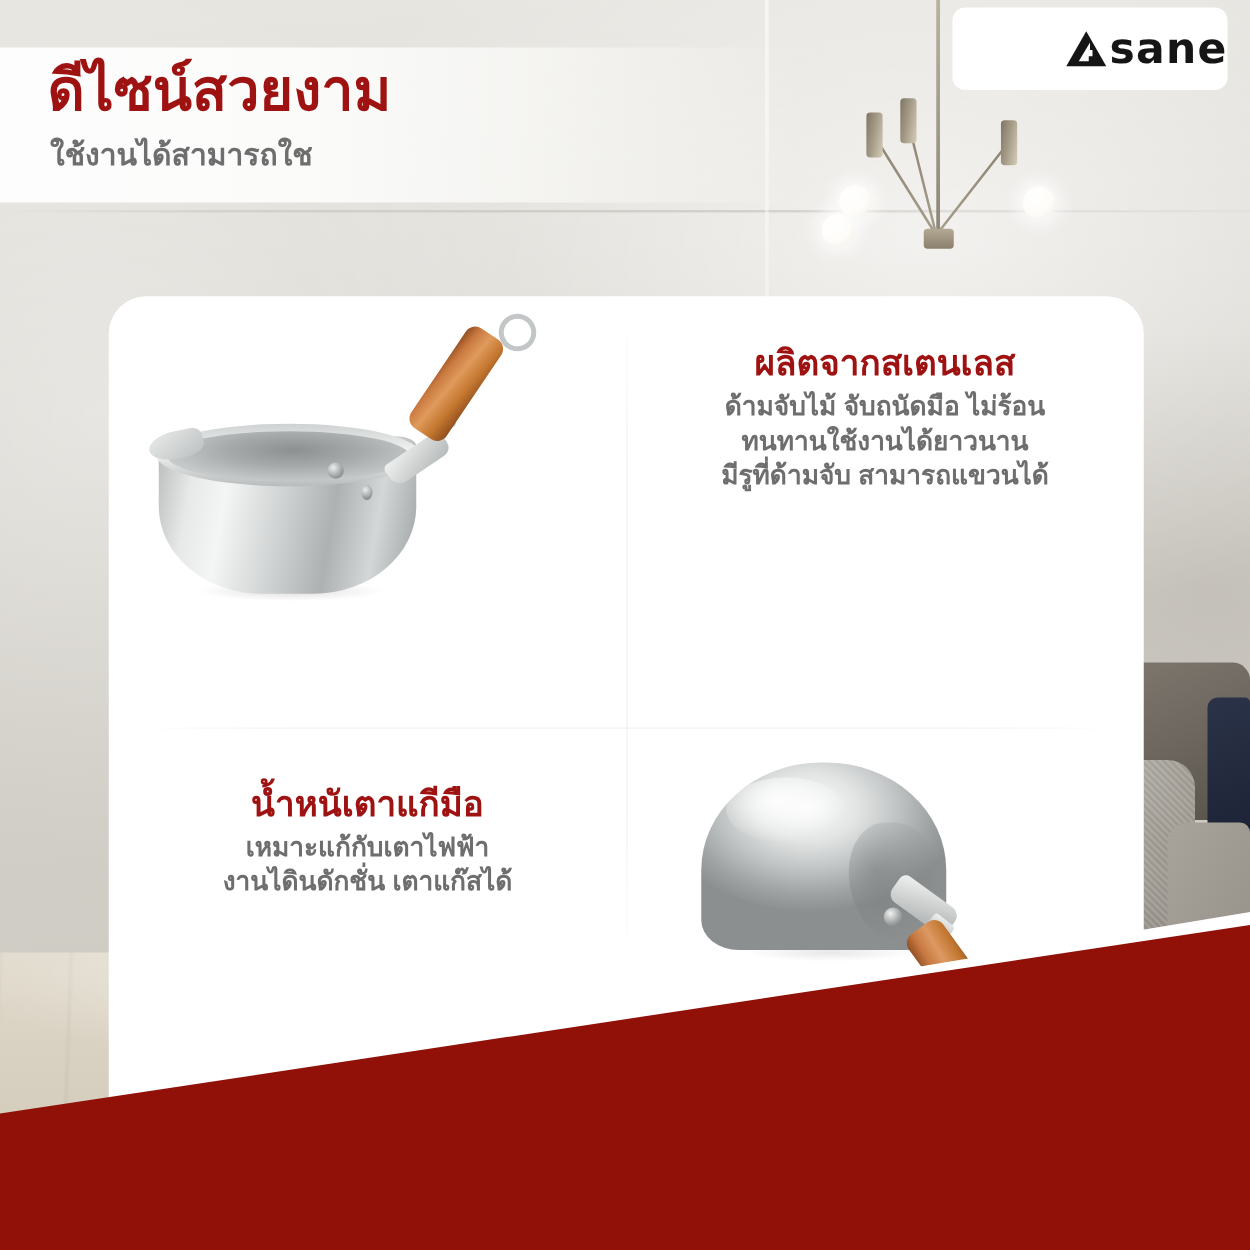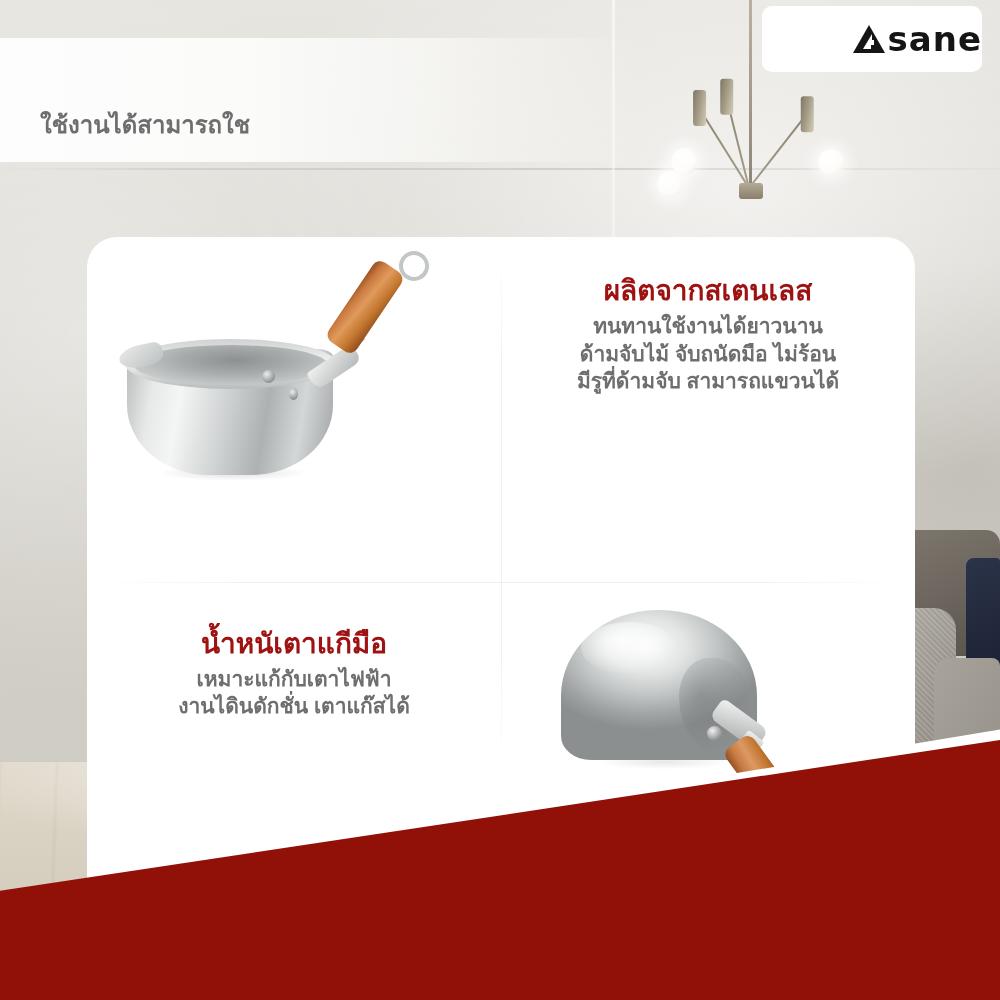--- a/index.html
+++ b/index.html
@@ -377,20 +377,21 @@
     <div class="bg-floor"></div>
     <div class="bg-floor-sheen"></div>
     <div class="bg-floor-shadow"></div>
     <div class="leg l1"></div>
     <div class="leg l2"></div>
     <div class="leg l3"></div>
     <div class="leg-shadow"></div>
   </div>
 
   <div class="title-band"></div>
+  <div class="title-main">ดีไซน์สวยงาม</div>
   <div class="title-sub">ใช้งานได้สามารถใช</div>
 
   <div class="logo-chip">
     <svg class="logo-mark" viewBox="0 0 34 30">
       <path d="M17 1 L33 29 L1 29 Z" fill="#151515"></path>
       <path d="M11 25 L20 10 L20 16 L15 16 L22 16 L22 21 L14 21 L19 21 L19 25 Z" fill="#ffffff"></path>
     </svg>
     <span class="logo-word">sane</span>
   </div>
 
@@ -410,22 +411,22 @@
         <div class="bracket"></div>
         <div class="ferrule"></div>
         <div class="handle"></div>
         <div class="hook"></div>
       </div>
     </div>
 
     <div class="quad tr">
       <div class="feature-text" style="top:36px;">
         <div class="feature-title">ผลิตจากสเตนเลส</div>
+        <div class="feature-line">ด้ามจับไม้ จับถนัดมือ ไม่ร้อน</div>
         <div class="feature-line">ทนทานใช้งานได้ยาวนาน</div>
-        <div class="feature-line">ด้ามจับไม้ จับถนัดมือ ไม่ร้อน</div>
         <div class="feature-line">มีรูที่ด้ามจับ สามารถแขวนได้</div>
       </div>
     </div>
 
     <div class="quad bl">
       <div class="feature-text" style="top:44px;">
         <div class="feature-title">น้ำหนัเตาแกีมือ</div>
         <div class="feature-line">เหมาะแก้กับเตาไฟฟ้า</div>
         <div class="feature-line">งานไดินดักชั่น เตาแก๊สได้</div>
       </div>

